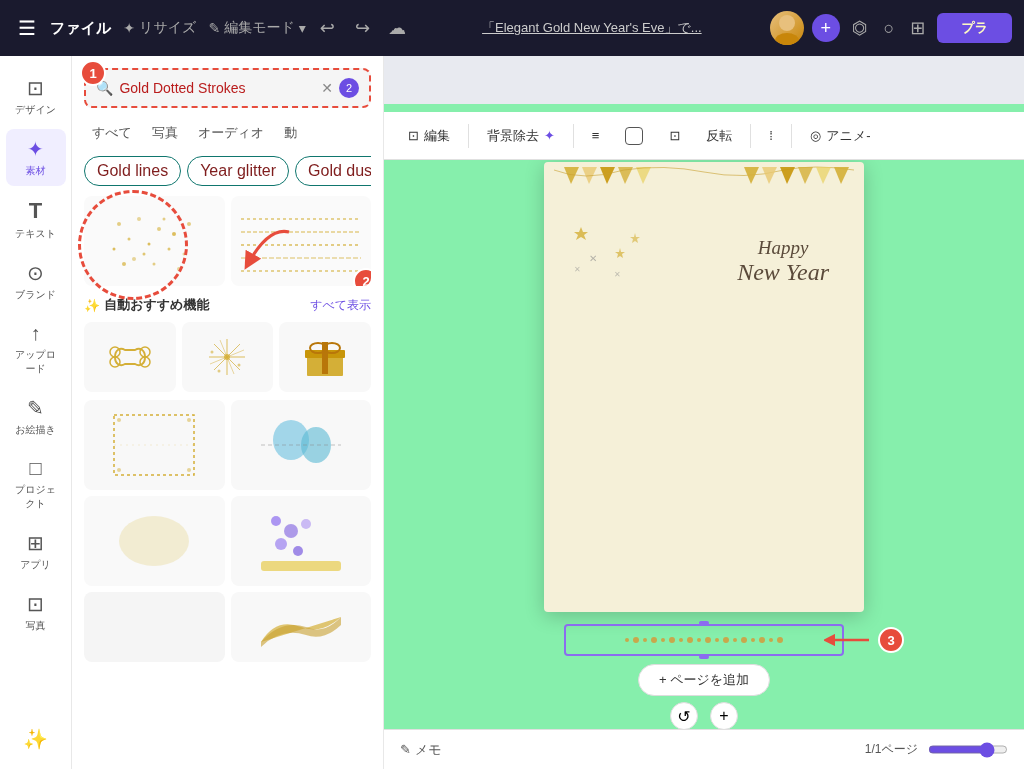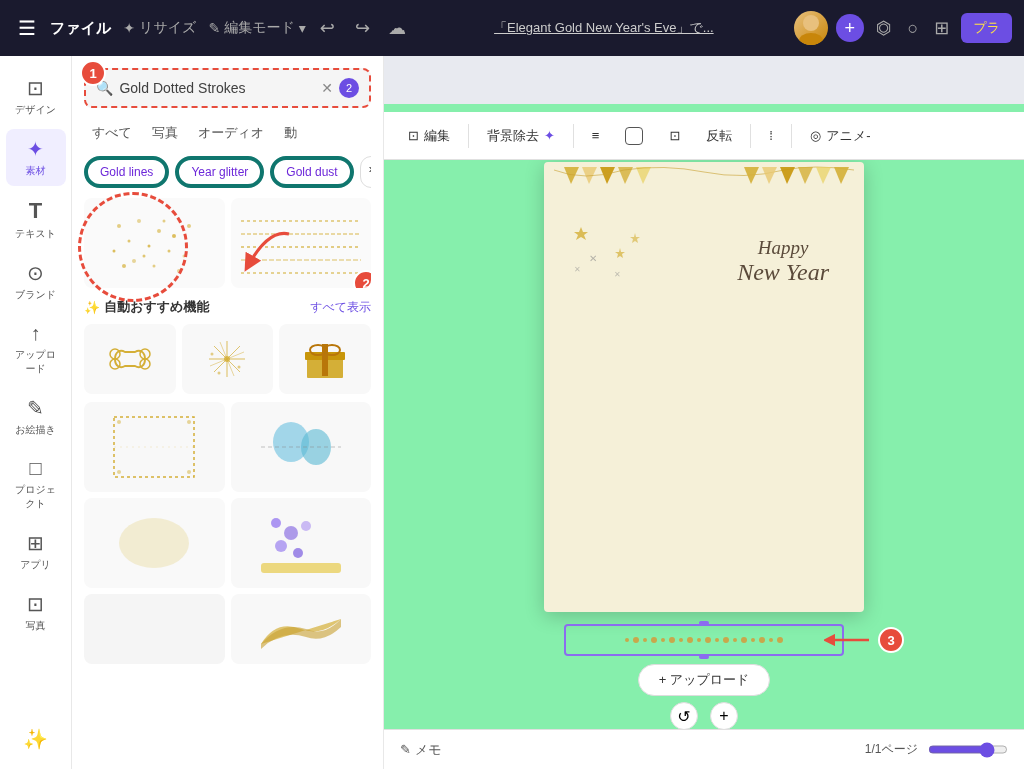--- a/index.html
+++ b/index.html
@@ -98,26 +98,27 @@
       justify-content: center;
     }
     .topbar-icon-btn {
       color: #aaa;
       font-size: 18px;
       cursor: pointer;
       padding: 4px;
     }
     .topbar-plan-btn {
       background: #6c4ee3;
-      color: #fde047;
+      color: #fef9c3;
       border: none;
       border-radius: 6px;
-      padding: 6px 12px;
+      padding: 6px 24px;
       font-size: 13px;
       cursor: pointer;
+      font-weight: bold;
     }
 
     
     .editbar {
       height: 48px;
       background: white;
       display: flex;
       align-items: center;
       padding: 0 16px;
       gap: 10px;
@@ -214,21 +215,21 @@
       border: 2px dashed #e74c3c;
       position: relative;
     }
     .search-icon { color: #888; font-size: 14px; margin-right: 6px; }
     .search-input {
       flex: 1;
       border: none;
       background: transparent;
       font-size: 14px;
       outline: none;
-      color: #404040;
+      color: #b91c1c;
     }
     .search-clear { color: #888; font-size: 14px; cursor: pointer; margin-right: 6px; }
     .search-badge {
       background: #6c4ee3;
       color: white;
       border-radius: 50%;
       width: 20px;
       height: 20px;
       font-size: 11px;
       display: flex;
@@ -260,25 +261,25 @@
     .filter-chips {
       display: flex;
       gap: 6px;
       margin-bottom: 10px;
       flex-wrap: nowrap;
       overflow-x: auto;
     }
     .filter-chip {
       padding: 5px 12px;
       border-radius: 20px;
-      border: 4px solid #0f766e;
-      font-size: 12px;
+      border: 1px solid #0f766e;
+      font-size: 16px;
       cursor: pointer;
       white-space: nowrap;
-      color: #6d28d9;
+      color: #7f1d1d;
       background: white;
     }
     .filter-chip-arrow {
       padding: 5px 8px;
       border-radius: 20px;
       border: 1px solid #ddd;
       font-size: 12px;
       cursor: pointer;
       color: #333;
       background: white;
@@ -862,21 +863,21 @@
             <marker id="arrowhead3" markerWidth="5" markerHeight="5" refX="2.5" refY="2.5" orient="auto">
               <path d="M0,0 L5,2.5 L0,5 Z" fill="#e74c3c"></path>
             </marker>
           </defs>
           <line x1="45" y1="10" x2="5" y2="10" stroke="#e74c3c" stroke-width="2.5" marker-end="url(#arrowhead3)"></line>
         </svg>
         <div class="step-badge" style="position:static;">3</div>
       </div>
     </div>
 
-    <button class="add-page-btn">+ アップロード</button>
+    <button class="add-page-btn">+ ページを追加</button>
 
     <div style="display:flex;gap:12px;margin-top:6px;">
       <div style="width:28px;height:28px;background:white;border-radius:50%;display:flex;align-items:center;justify-content:center;cursor:pointer;border:1px solid #ddd;">↺</div>
       <div style="width:28px;height:28px;background:white;border-radius:50%;display:flex;align-items:center;justify-content:center;cursor:pointer;border:1px solid #ddd;">+</div>
     </div>
   </div>
 
   <div class="bottom-bar">
     <div class="memo-btn">
       <span>✎</span>

